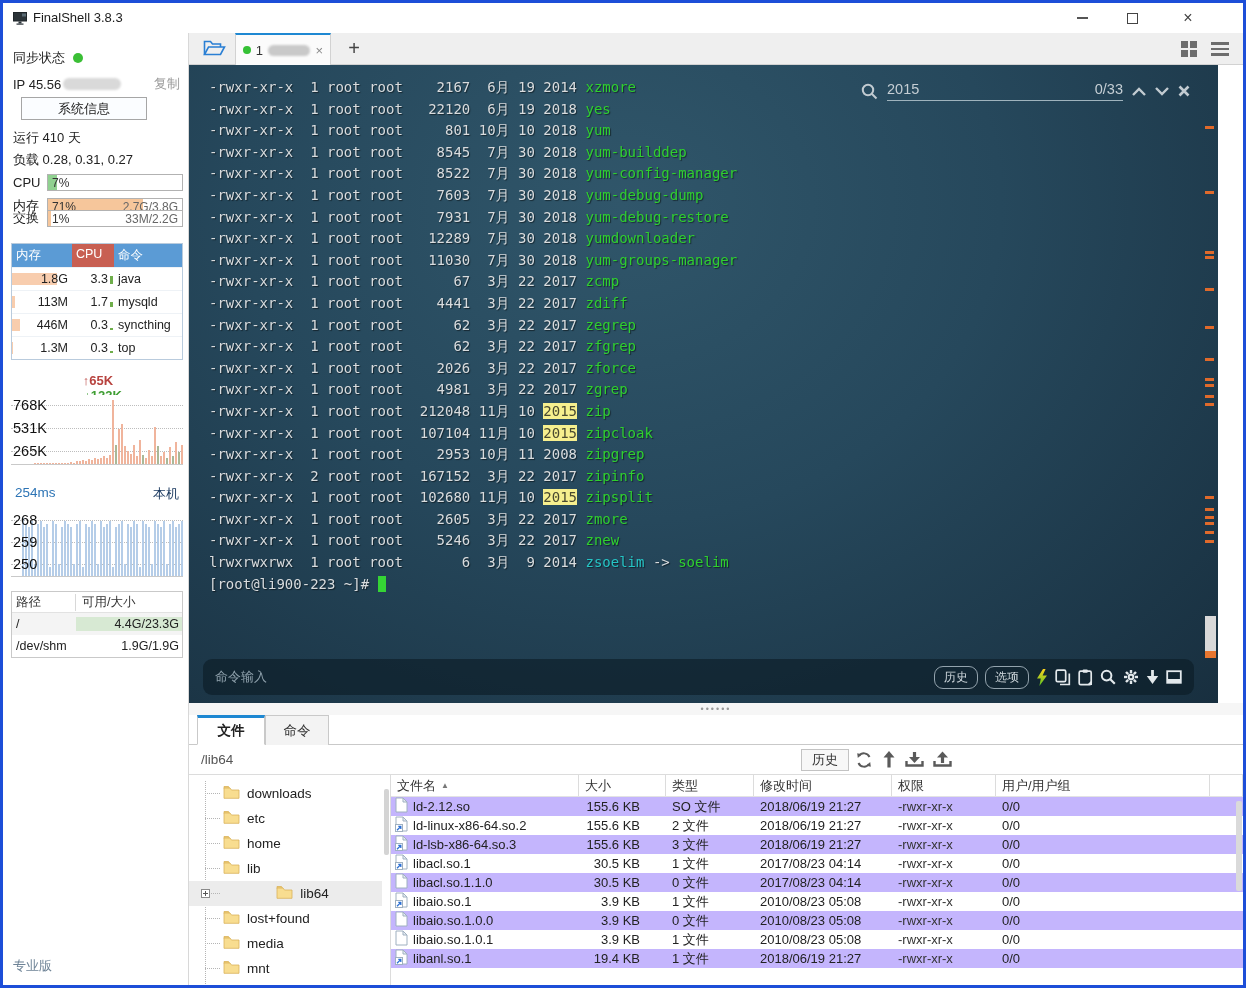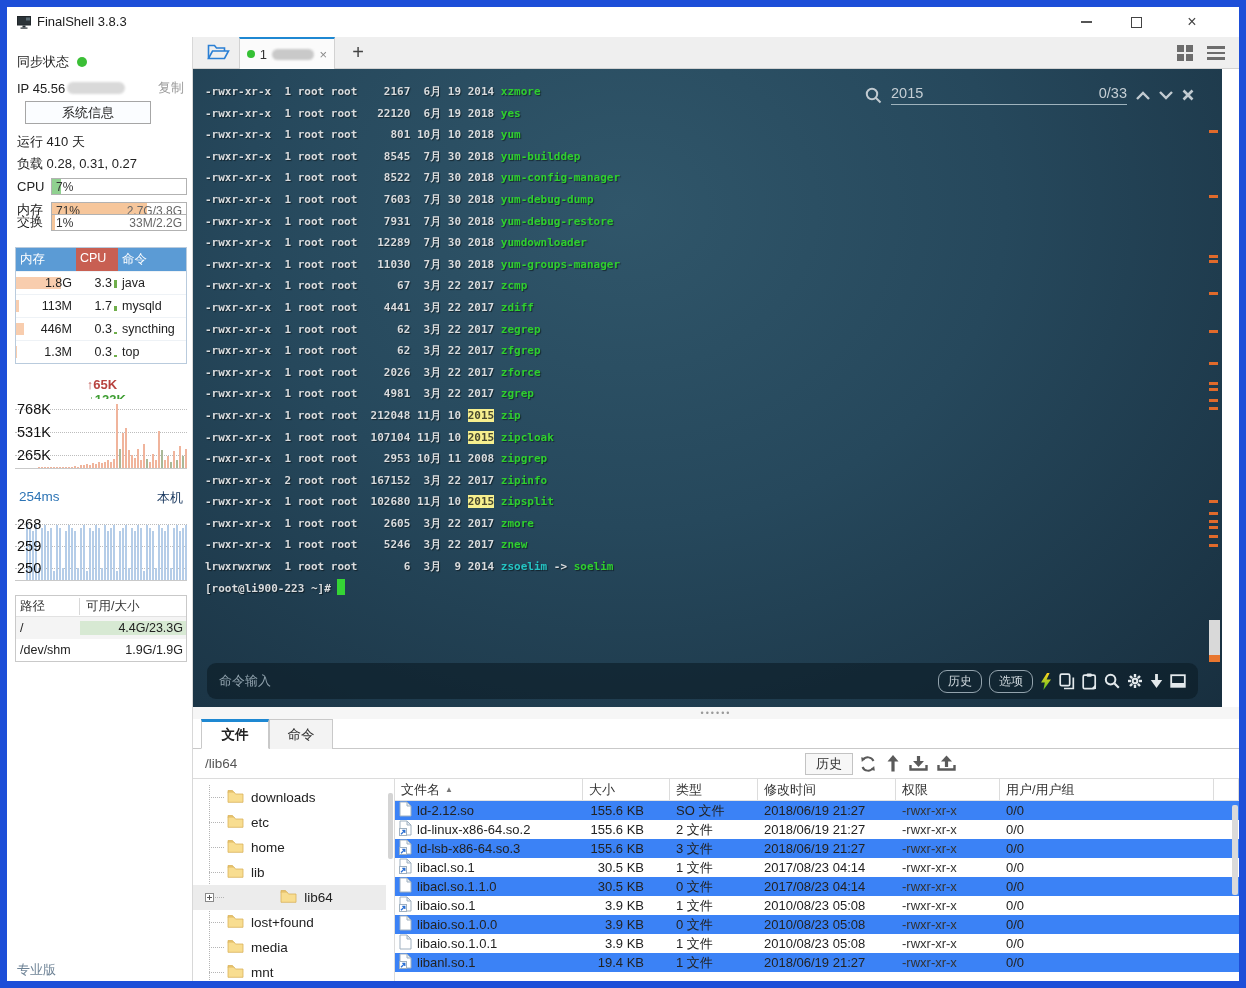--- a/index.html
+++ b/index.html
@@ -1,17 +1,17 @@
 <!DOCTYPE html>
 <html><head>
 <meta charset="utf-8">
 <style>
   * { box-sizing: border-box; margin: 0; padding: 0; }
   body { font-family: "Liberation Sans", sans-serif; background:#e8e8e8; }
-  .window { position:relative; width:1246px; height:988px; background:#ffffff; overflow:hidden; border:7px solid #1d4ed8; }
+  .window { position:relative; width:1246px; height:988px; background:#ffffff; overflow:hidden; border:3px solid #1d4ed8; }
 
   
   .titlebar { position:absolute; left:0; top:0; width:100%; height:30px; background:#fff; }
   .app-icon { position:absolute; left:10px; top:8px; }
   .app-title { position:absolute; left:30px; top:7px; font-size:13px; color:#1c1c1c; }
   .winbtn { position:absolute; top:0; width:46px; height:30px; display:flex; align-items:center; justify-content:center; color:#444; cursor:pointer; }
   .winbtn.min { left:1056px; } .winbtn.max { left:1106px; } .winbtn.close { left:1162px; }
   .minglyph { width:11px; height:2px; background:#555; }
   .maxglyph { width:11px; height:11px; border:1.5px solid #444; }
   .closeglyph { font-size:16px; color:#444; line-height:1; }
@@ -85,21 +85,21 @@
   .tab-blur { width:44px; height:11px; background:#c9c9c9; border-radius:6px; filter:blur(1px); }
   .tab-x { color:#8a8a8a; font-size:13px; cursor:pointer; }
   .newtab { position:absolute; left:152px; top:2px; width:26px; height:26px; display:flex; align-items:center; justify-content:center; font-size:20px; color:#444; cursor:pointer; }
   .tb-grid { position:absolute; right:46px; top:8px; width:16px; height:16px; display:grid; grid-template-columns:7px 7px; grid-template-rows:7px 7px; gap:2px; cursor:pointer; }
   .tb-grid b { background:#6d6d6d; }
   .tb-menu { position:absolute; right:14px; top:9px; width:18px; cursor:pointer; }
   .tb-menu b { display:block; height:2.5px; background:#6d6d6d; margin-bottom:3px; }
 
   
   .terminal { position:absolute; left:186px; top:62px; width:1029px; height:638px; background:radial-gradient(ellipse at 42% 22%, #30566a 0%, #26485c 45%, #182f3f 100%); cursor:text; }
-  .term-lines { position:absolute; left:12px; top:12px; font-family:"DejaVu Sans Mono", monospace; font-size:11px; font-weight:bold; line-height:21.6px; color:#d9dcde; text-shadow:1px 1px 1px rgba(0,0,0,.5); }
+  .term-lines { position:absolute; left:20px; top:12px; font-family:"DejaVu Sans Mono", monospace; font-size:14px; font-weight:normal; line-height:21.6px; color:#d9dcde; text-shadow:1px 1px 1px rgba(0,0,0,.5); }
   .tline { white-space:pre; }
   .tname { color:#2fcf2f; }
   .tlink { color:#25c4c4; }
   .tyear.hl { background:#f6ef8e; color:#4a4a30; text-shadow:none; }
   .prompt-row { white-space:pre; }
   .cursor { display:inline-block; width:8px; height:16px; background:#35d435; vertical-align:-3px; }
 
   
   .searchbox { position:absolute; top:16px; right:28px; display:flex; align-items:center; gap:9px; }
   .search-field { display:flex; align-items:flex-end; width:236px; border-bottom:1px solid #9fb3bd; padding-bottom:3px; cursor:text; }
@@ -145,21 +145,21 @@
   .expander { position:absolute; left:12px; top:8px; width:9px; height:9px; background:#fff; border:1px solid #8a8a8a; }
   .expander::before { content:""; position:absolute; left:1px; right:1px; top:3px; border-top:1px solid #555; }
   .expander::after { content:""; position:absolute; top:1px; bottom:1px; left:3px; border-left:1px solid #555; }
   .tree-scroll { position:absolute; right:1px; top:14px; width:5px; height:66px; background:#d4d4d4; border-radius:2px; }
 
   .tablepane { position:absolute; left:202px; top:0; right:0; bottom:0; overflow:hidden; font-size:13px; }
   .ft-head { display:flex; height:22px; align-items:center; color:#333; border-bottom:1px solid #e3e3e3; }
   .ft-head .hc { padding-left:6px; border-right:1px solid #dcdcdc; height:100%; display:flex; align-items:center; gap:5px; cursor:pointer; }
   .sortarrow { font-size:8px; color:#777; }
   .ft-row { display:flex; height:19px; align-items:center; color:#222; cursor:pointer; }
-  .ft-row.alt { background:#3b82f6; }
+  .ft-row.alt { background:#c4b5fd; }
   .cell { overflow:hidden; white-space:nowrap; }
   .w-name { width:188px; padding-left:4px; display:flex; align-items:center; gap:5px; }
   .w-size { width:87px; text-align:right; padding-right:26px; }
   .w-type { width:88px; padding-left:6px; }
   .w-time { width:138px; padding-left:6px; }
   .w-perm { width:104px; padding-left:6px; color:#333; }
   .w-user { width:214px; padding-left:6px; }
   .w-x { flex:1; }
   .ft-scroll { position:absolute; right:1px; top:26px; width:6px; height:90px; background:#dadada; border-radius:2px; }
 </style>

